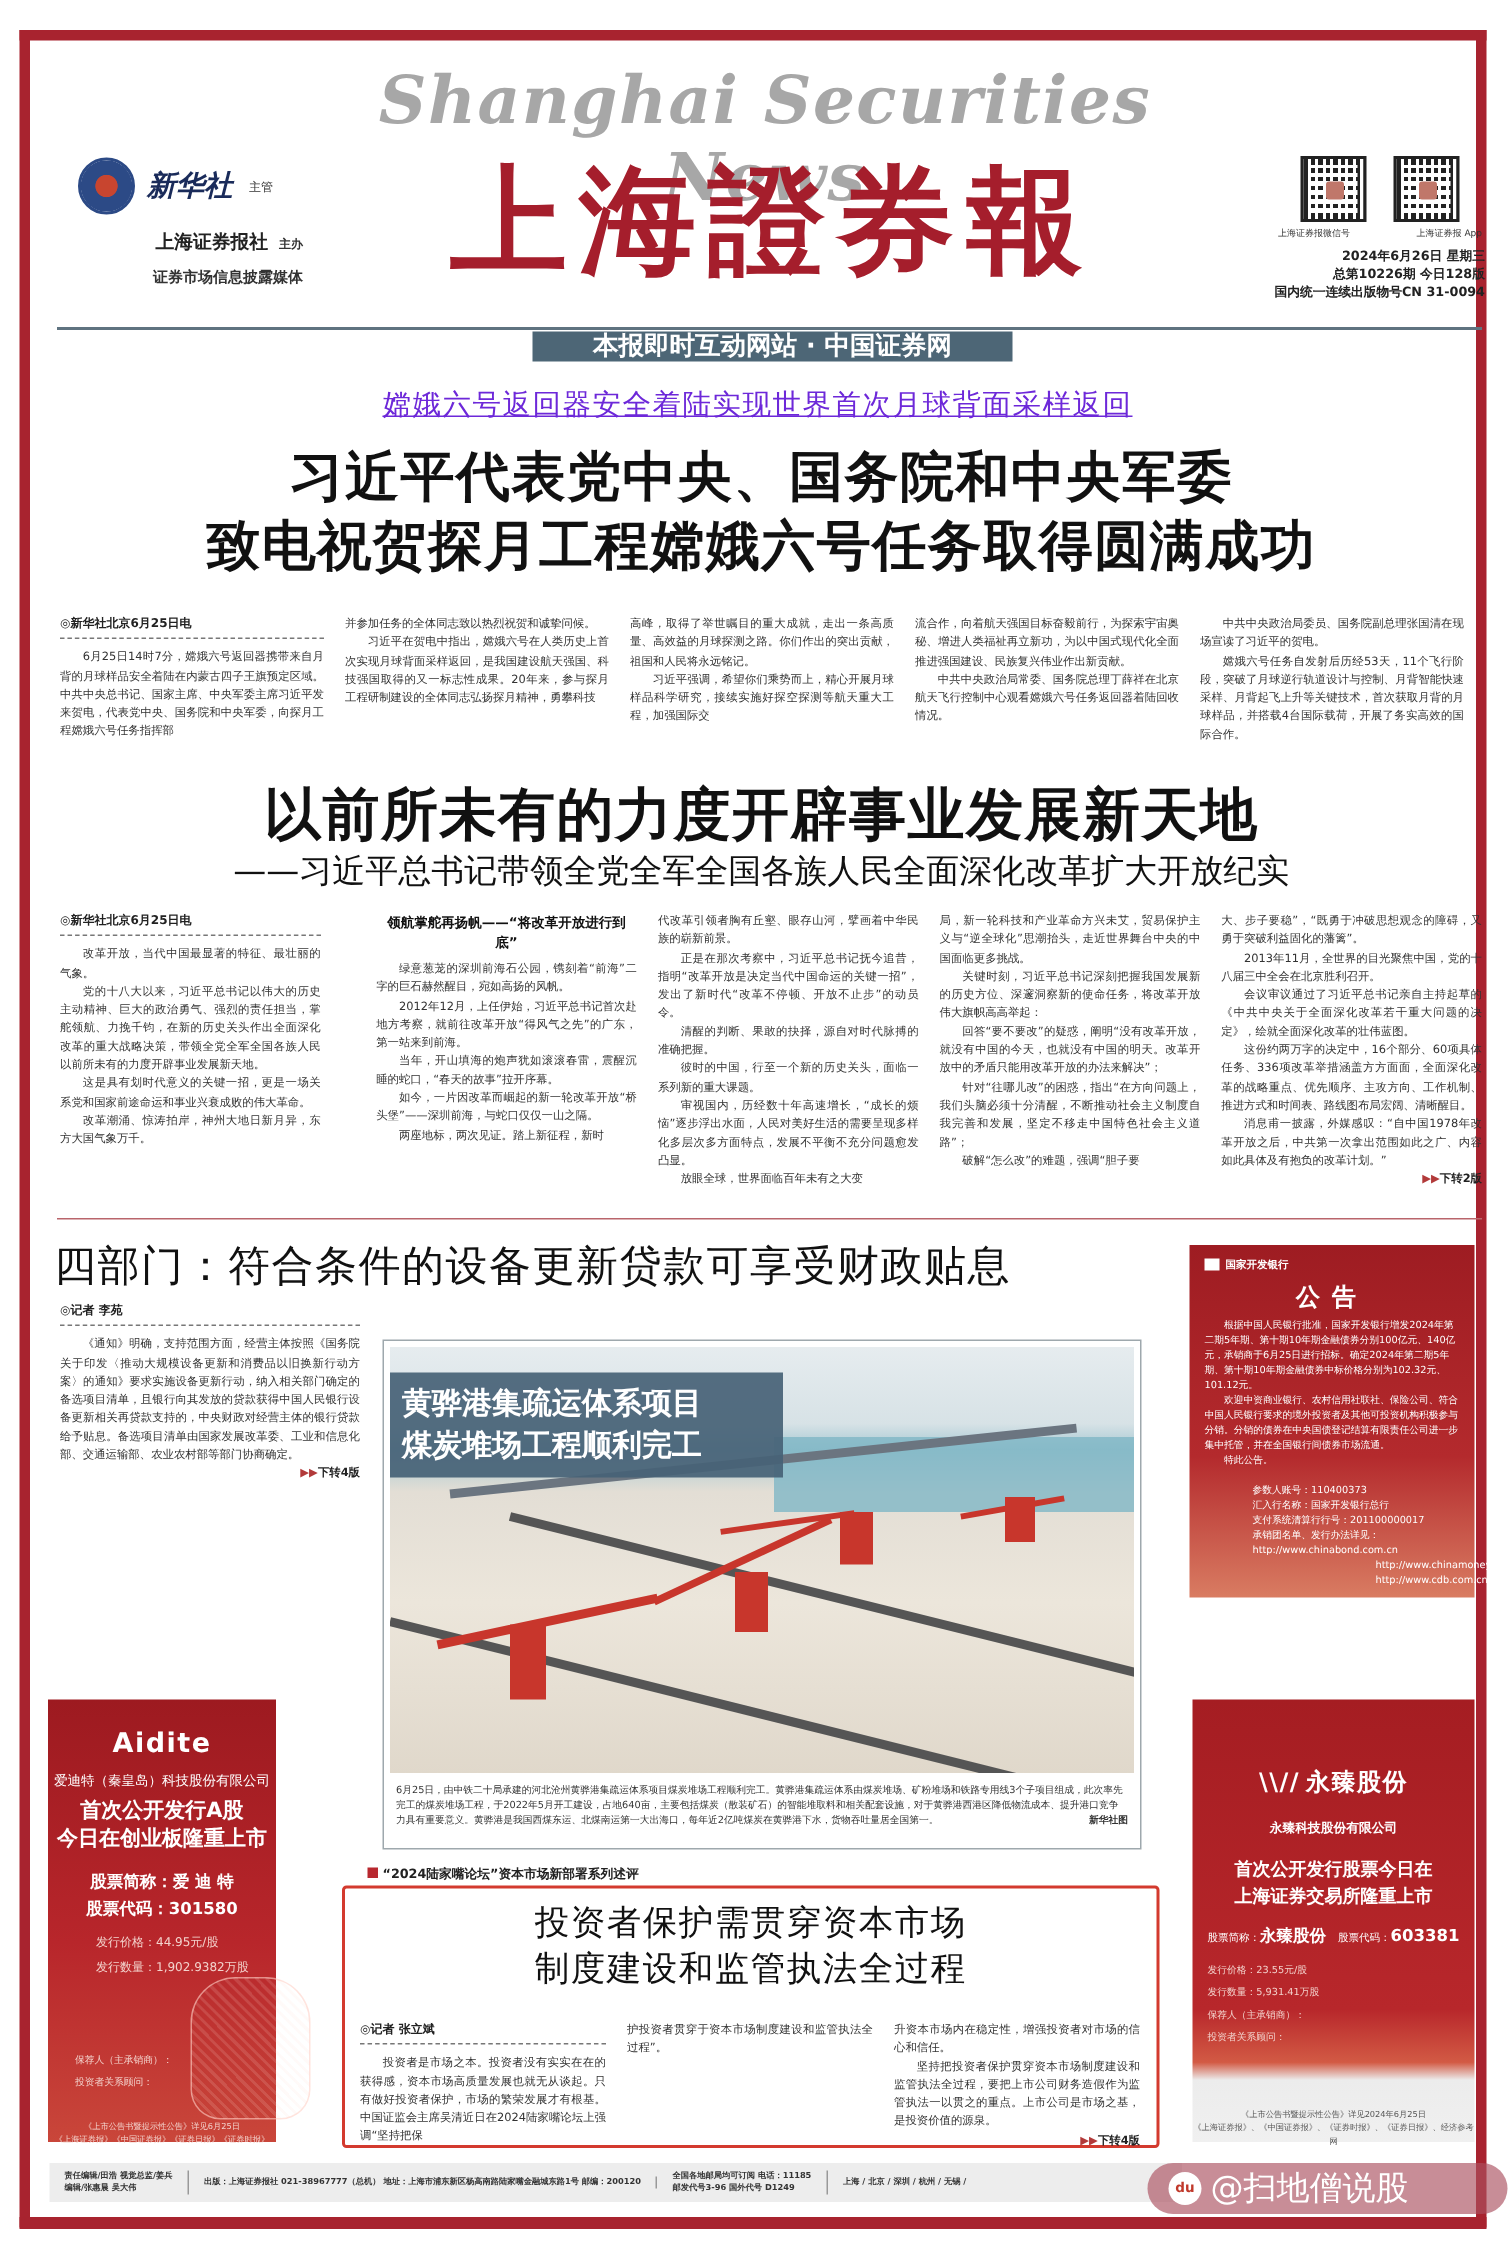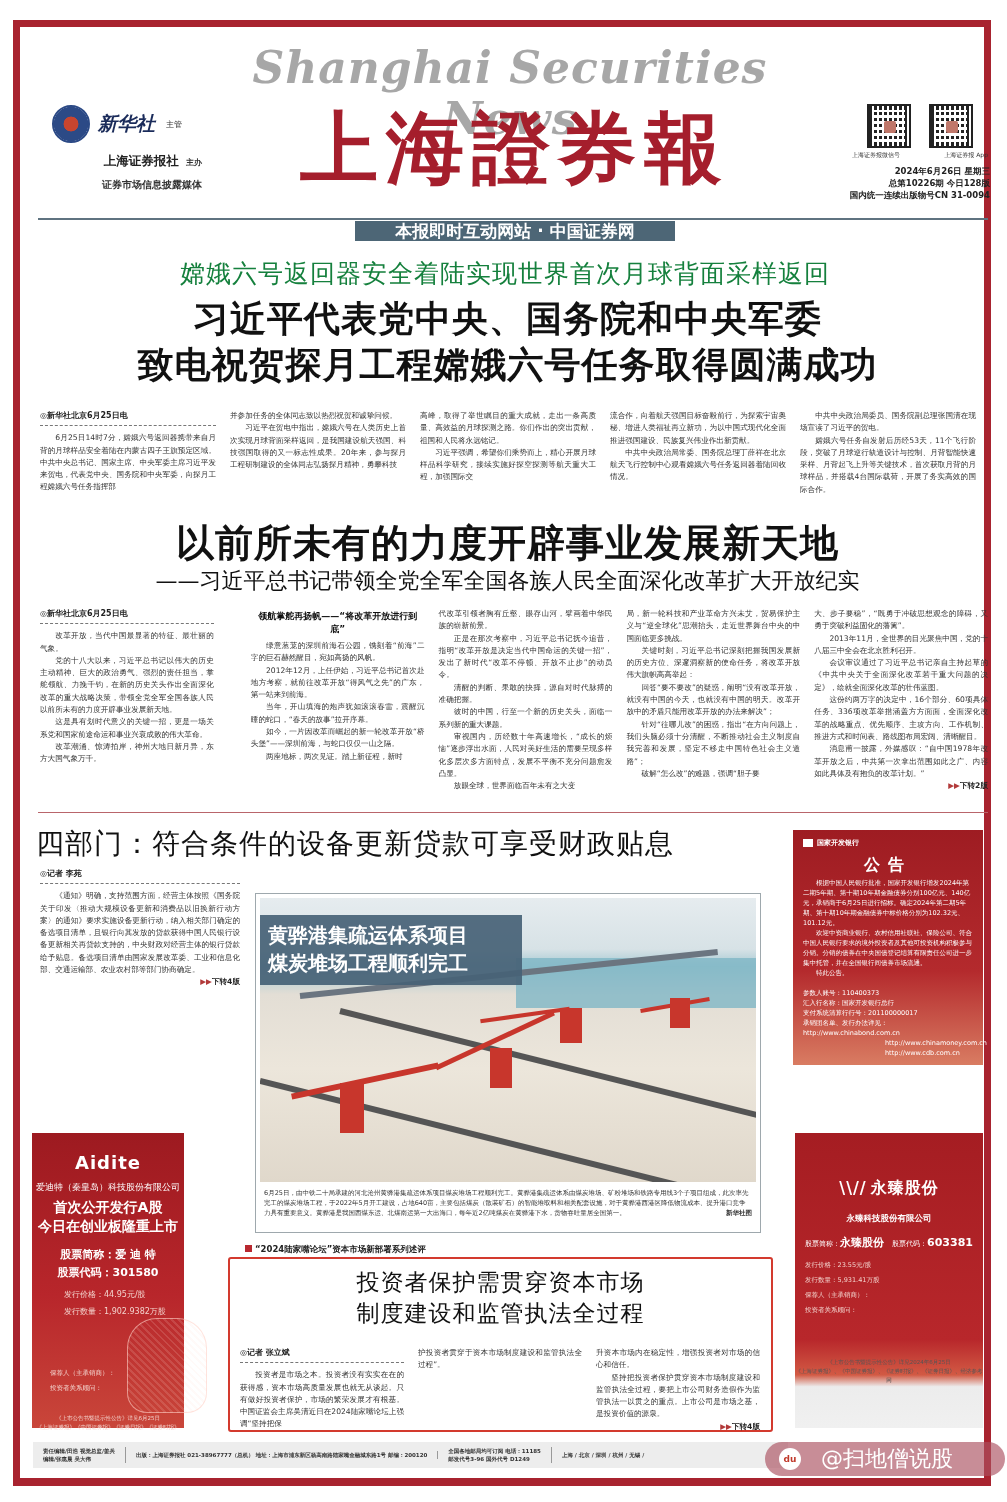--- a/index.html
+++ b/index.html
@@ -31,21 +31,21 @@
       #fff; position: relative; border: 2px solid #222; }
   .qr::before { content: ""; position: absolute; inset: 4px; background: repeating-linear-gradient(0deg, #fff 0 3px, transparent 3px 6px); }
   .qr::after { content: ""; position: absolute; left: 15px; top: 15px; width: 12px; height: 12px; background: #c0776a; border-radius: 2px; }
   .qr-labels { display: flex; justify-content: space-between; font-size: 6px; color: #333; margin-top: 3px; padding: 0 2px; }
   .date-block { position: absolute; left: 800px; top: 165px; width: 190px; text-align: right; font-size: 8.5px; color: #222; line-height: 12px; font-weight: bold; }
 
   .rule-top { position: absolute; left: 38px; top: 218px; width: 950px; height: 2px; background: #5f7380; }
   .site-bar { position: absolute; left: 355px; top: 221px; width: 320px; height: 20px; background: #4d6676; color: #fff; font-size: 17px; font-weight: bold; text-align: center; line-height: 20px; }
 
   
-  .kicker { position: absolute; left: 40px; top: 257px; width: 930px; text-align: center; font-size: 25px; color: #15803d; letter-spacing: 1px; }
+  .kicker { position: absolute; left: 40px; top: 257px; width: 930px; text-align: center; font-size: 19px; color: #6d28d9; letter-spacing: 1px; text-decoration: underline; }
   .lead-h { position: absolute; left: 30px; top: 296px; width: 955px; text-align: center; font-size: 36px; font-weight: bold; color: #111; line-height: 46px; letter-spacing: 1px; }
 
   .cols { position: absolute; display: flex; gap: 14px; }
   .col { font-size: 7.6px; line-height: 12.3px; color: #333; text-align: justify; }
   .col p { text-indent: 2em; }
   .byline { font-size: 8px; font-weight: bold; color: #222; padding-bottom: 3px; border-bottom: 1px dashed #777; margin-bottom: 6px; }
   .subhead { font-weight: bold; font-size: 9px; color: #111; line-height: 13px; text-indent: 0 !important; text-align: center; margin: 2px 0 4px; }
   .jump { text-align: right; font-weight: bold; color: #222; text-indent: 0 !important; }
   .jump .arr { color: #b23a3a; }
 
@@ -91,21 +91,21 @@
 
   .series-tag { position: absolute; left: 245px; top: 1244px; font-size: 8.5px; font-weight: bold; color: #222; }
   .series-tag .sq { display: inline-block; width: 7px; height: 7px; background: #b8282f; margin-right: 3px; }
   .investor-box { position: absolute; left: 228px; top: 1257px; width: 545px; height: 175px; border: 2px solid #d33a2e; border-radius: 3px; }
   .investor-h { position: absolute; left: 0; top: 8px; width: 100%; text-align: center; font-size: 23px; line-height: 31px; color: #111; letter-spacing: 1px; }
 
   .imprint { position: absolute; left: 33px; top: 1442px; width: 755px; height: 26px; background: #ededed; display: flex; align-items: center; font-size: 5.5px; line-height: 8px; color: #333; font-weight: bold; }
   .imprint > div { padding: 0 10px; border-right: 1px solid #999; }
   .imprint > div:last-child { border-right: none; }
 
-  .watermark { position: absolute; left: 765px; top: 1442px; width: 240px; height: 34px; background: rgba(170,80,95,0.65); border-radius: 17px; color: #fff; font-size: 22px; display: flex; align-items: center; gap: 20px; padding-left: 14px; }
+  .watermark { position: absolute; left: 765px; top: 1442px; width: 240px; height: 34px; background: rgba(170,80,95,0.65); border-radius: 17px; color: #fff; font-size: 22px; display: flex; align-items: center; gap: 6px; padding-left: 14px; }
   .paw { width: 22px; height: 22px; border-radius: 50%; background: #fff; color: #c0392b; font-size: 9px; font-weight: bold; text-align: center; line-height: 22px; }
 </style>
 </head>
 <body>
 
 <div class="frame"></div>
 <div class="frame-bottom"></div>
 
 <div class="mast-en">Shanghai Securities News</div>
 <div class="mast-cn">上海證券報</div>
@@ -254,21 +254,21 @@
 
 <div class="notice-ad">
   <div class="notice-bank">
       <span class="sq"></span>
       <span>国家开发银行</span>
     </div>
   <div class="notice-title">公告</div>
   <p style="text-indent:2em">根据中国人民银行批准，国家开发银行增发2024年第二期5年期、第十期10年期金融债券分别100亿元、140亿元，承销商于6月25日进行招标。确定2024年第二期5年期、第十期10年期金融债券中标价格分别为102.32元、101.12元。</p>
   <p style="text-indent:2em">欢迎中资商业银行、农村信用社联社、保险公司、符合中国人民银行要求的境外投资者及其他可投资机构积极参与分销。分销的债券在中央国债登记结算有限责任公司进一步集中托管，并在全国银行间债券市场流通。</p>
   <p style="text-indent:2em">特此公告。</p>
-  <div style="margin-top:10px;">
+  <div style="margin-top:10px;margin-left:32px;">
     <div>参数人账号：110400373</div>
     <div>汇入行名称：国家开发银行总行</div>
     <div>支付系统清算行行号：201100000017</div>
     <div>承销团名单、发行办法详见：http://www.chinabond.com.cn</div>
     <div style="padding-left:82px">http://www.chinamoney.com.cn</div>
     <div style="padding-left:82px">http://www.cdb.com.cn</div>
     <div style="margin-top:8px">联系人：周金娟  王令</div>
     <div>联系电话：010-88308259  88308738</div>
   </div>
   <div style="text-align:right; margin-top:6px;">
@@ -299,20 +299,24 @@
   </div>
   <div class="footer">
     <div>《上市公告书暨提示性公告》详见6月25日</div>
     <div>《上海证券报》《中国证券报》《证券日报》《证券时报》</div>
   </div>
 </div>
 
 <div class="ad-right">
   <div class="brand"><span style="color:#fff;margin-right:4px;">\\//</span><span>永臻股份</span></div>
   <div class="co">永臻科技股份有限公司</div>
+  <div class="big">
+    <div>首次公开发行股票今日在</div>
+    <div>上海证券交易所隆重上市</div>
+  </div>
   <div class="row">
     <span><span>股票简称：</span><b>永臻股份</b></span>
     <span><span>股票代码：</span><b>603381</b></span>
   </div>
   <div class="meta" style="margin-top:8px;">
     <div>发行价格：23.55元/股</div>
     <div>发行数量：5,931.41万股</div>
     <div>保荐人（主承销商）：</div>
     <div>投资者关系顾问：</div>
   </div>

